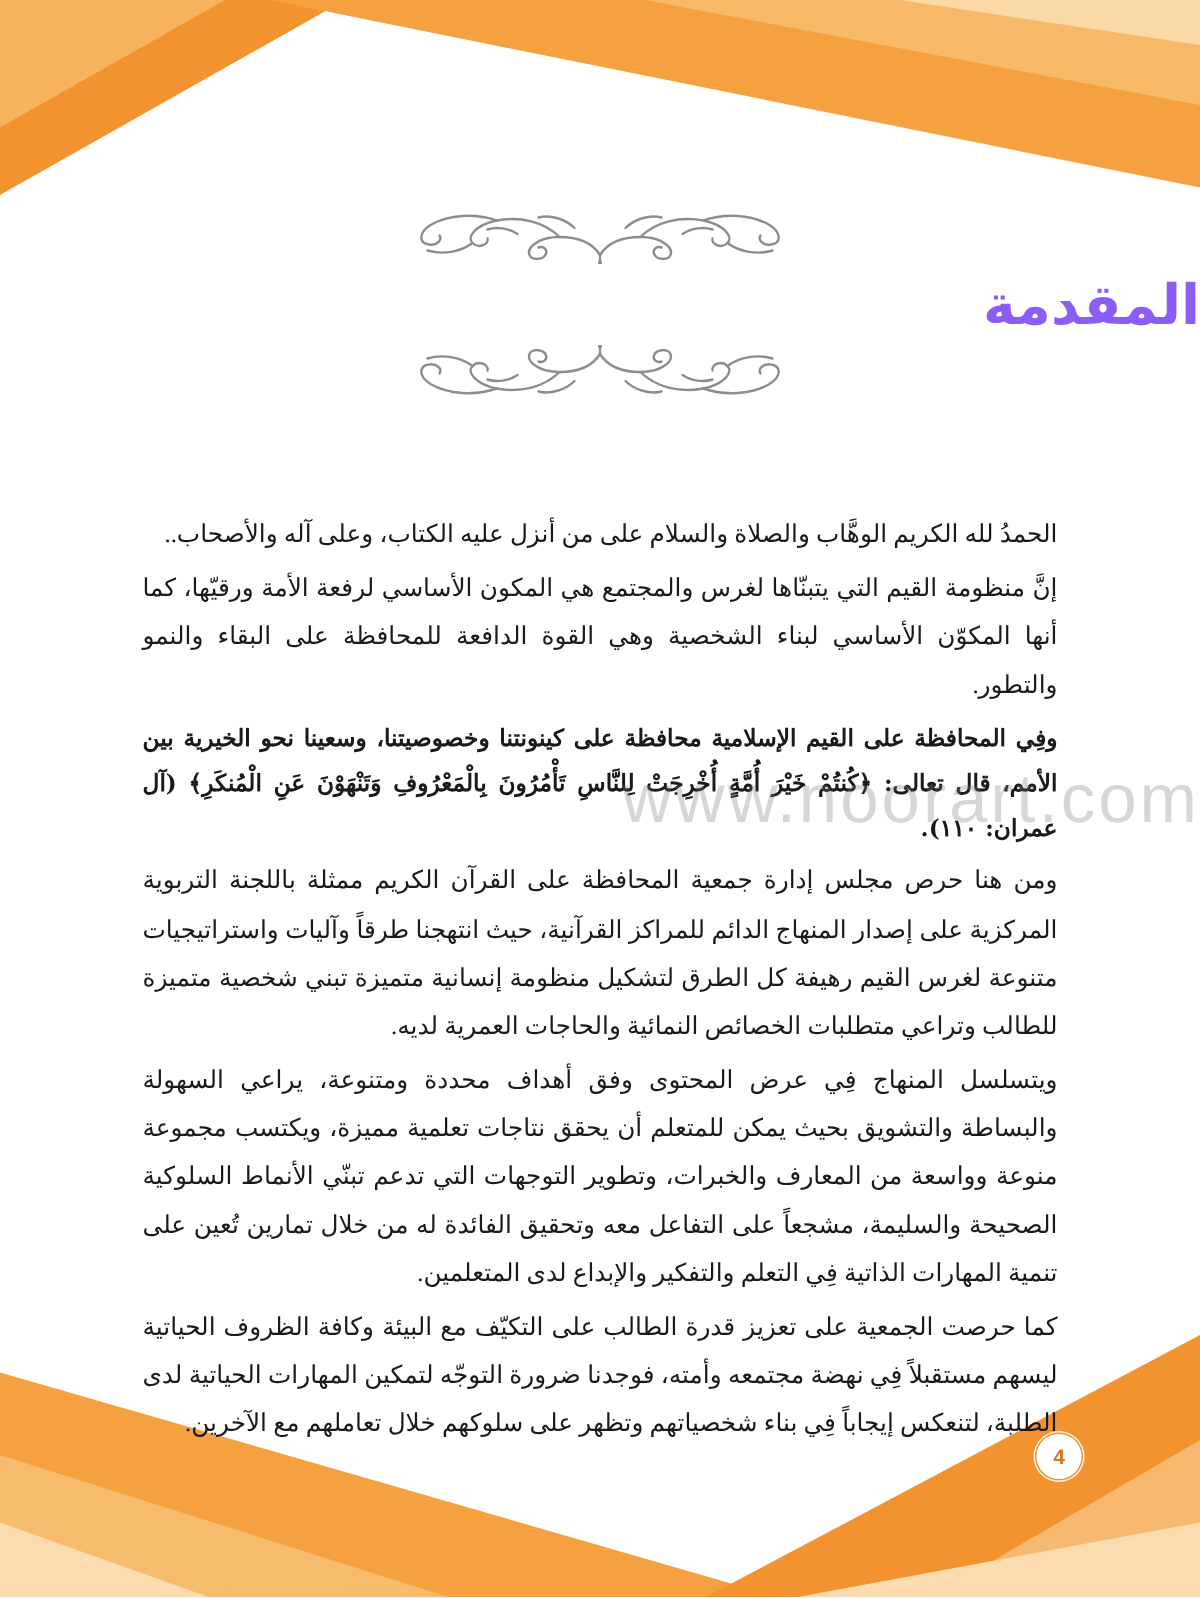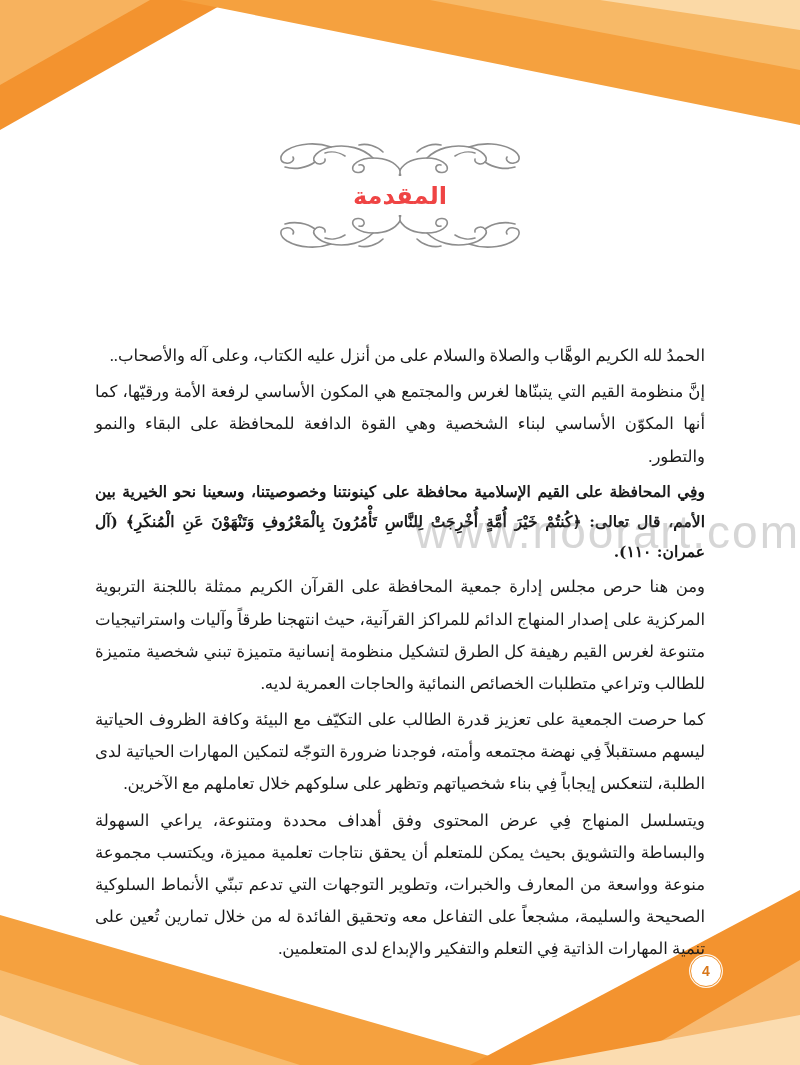--- a/index.html
+++ b/index.html
@@ -58,27 +58,28 @@
     width: 290px;
     height: 36px;
     margin: 0 auto;
     color: #8d8d8d;
   }
   .ornament svg { display:block; width:100%; height:100%; }
   .ornament-bottom { transform: scaleY(-1); }
 
   .doc-title {
     font-family: "Liberation Sans", "DejaVu Sans", sans-serif;
-    font-size: 24px;
+    font-size: 37px;
     font-weight: bold;
-    color: #ef4444;
+    color: #8b5cf6;
     letter-spacing: 0px;
     margin: 6px 0 4px 0;
     line-height: 1.2;
     direction: rtl;
+    text-align: right;
   }
 
   
   .content {
     position: absolute;
     top: 340px;
     right: 95px;
     left: 95px;
     direction: rtl;
     text-align: justify;
@@ -213,21 +214,21 @@
         <path d="M200 16 C206 12 214 11 220 13"></path>
       </svg>
     </div>
   </div>
 
   <div class="content">
     <p class="first">الحمدُ لله الكريم الوهَّاب والصلاة والسلام على من أنزل عليه الكتاب، وعلى آله والأصحاب..</p>
     <p>إنَّ منظومة القيم التي يتبنّاها لغرس والمجتمع هي المكون الأساسي لرفعة الأمة ورقيّها، كما أنها المكوّن الأساسي لبناء الشخصية وهي القوة الدافعة للمحافظة على البقاء والنمو والتطور.</p>
     <p class="quran">وفِي المحافظة على القيم الإسلامية محافظة على كينونتنا وخصوصيتنا، وسعينا نحو الخيرية بين الأمم، قال تعالى: ﴿كُنتُمْ خَيْرَ أُمَّةٍ أُخْرِجَتْ لِلنَّاسِ تَأْمُرُونَ بِالْمَعْرُوفِ وَتَنْهَوْنَ عَنِ الْمُنكَرِ﴾ (آل عمران: ١١٠).</p>
     <p>ومن هنا حرص مجلس إدارة جمعية المحافظة على القرآن الكريم ممثلة باللجنة التربوية المركزية على إصدار المنهاج الدائم للمراكز القرآنية، حيث انتهجنا طرقاً وآليات واستراتيجيات متنوعة لغرس القيم رهيفة كل الطرق لتشكيل منظومة إنسانية متميزة تبني شخصية متميزة للطالب وتراعي متطلبات الخصائص النمائية والحاجات العمرية لديه.</p>
+    <p>ويتسلسل المنهاج فِي عرض المحتوى وفق أهداف محددة ومتنوعة، يراعي السهولة والبساطة والتشويق بحيث يمكن للمتعلم أن يحقق نتاجات تعلمية مميزة، ويكتسب مجموعة منوعة وواسعة من المعارف والخبرات، وتطوير التوجهات التي تدعم تبنّي الأنماط السلوكية الصحيحة والسليمة، مشجعاً على التفاعل معه وتحقيق الفائدة له من خلال تمارين تُعين على تنمية المهارات الذاتية فِي التعلم والتفكير والإبداع لدى المتعلمين.</p>
     <p>كما حرصت الجمعية على تعزيز قدرة الطالب على التكيّف مع البيئة وكافة الظروف الحياتية ليسهم مستقبلاً فِي نهضة مجتمعه وأمته، فوجدنا ضرورة التوجّه لتمكين المهارات الحياتية لدى الطلبة، لتنعكس إيجاباً فِي بناء شخصياتهم وتظهر على سلوكهم خلال تعاملهم مع الآخرين.</p>
-    <p>ويتسلسل المنهاج فِي عرض المحتوى وفق أهداف محددة ومتنوعة، يراعي السهولة والبساطة والتشويق بحيث يمكن للمتعلم أن يحقق نتاجات تعلمية مميزة، ويكتسب مجموعة منوعة وواسعة من المعارف والخبرات، وتطوير التوجهات التي تدعم تبنّي الأنماط السلوكية الصحيحة والسليمة، مشجعاً على التفاعل معه وتحقيق الفائدة له من خلال تمارين تُعين على تنمية المهارات الذاتية فِي التعلم والتفكير والإبداع لدى المتعلمين.</p>
   </div>
 
   <div class="watermark">www.noorart.com</div>
 
   <div class="page-number">4</div>
 
 </div>
 
 </body></html>

